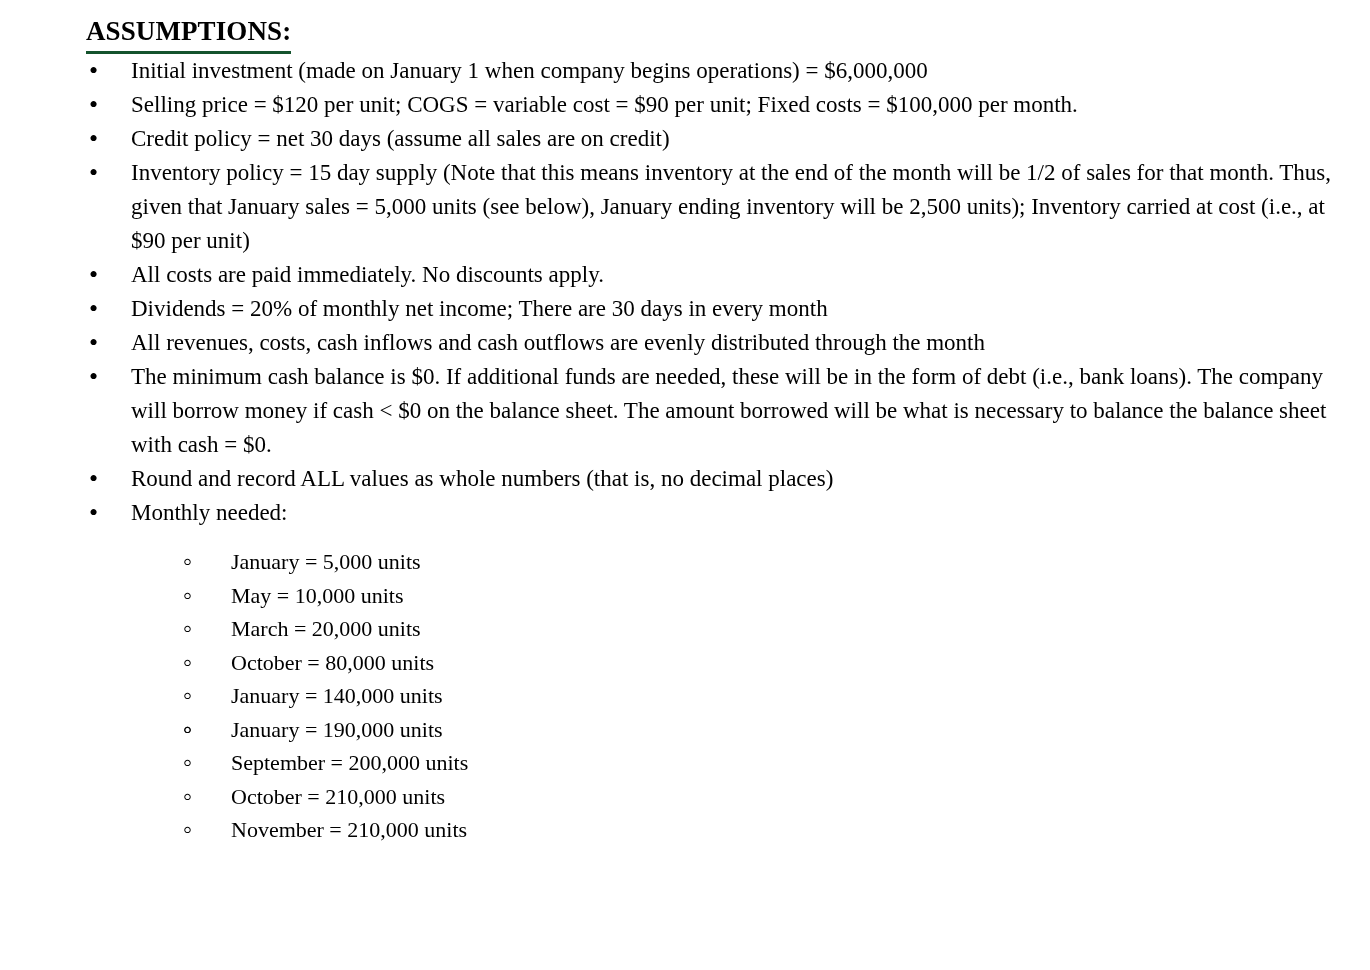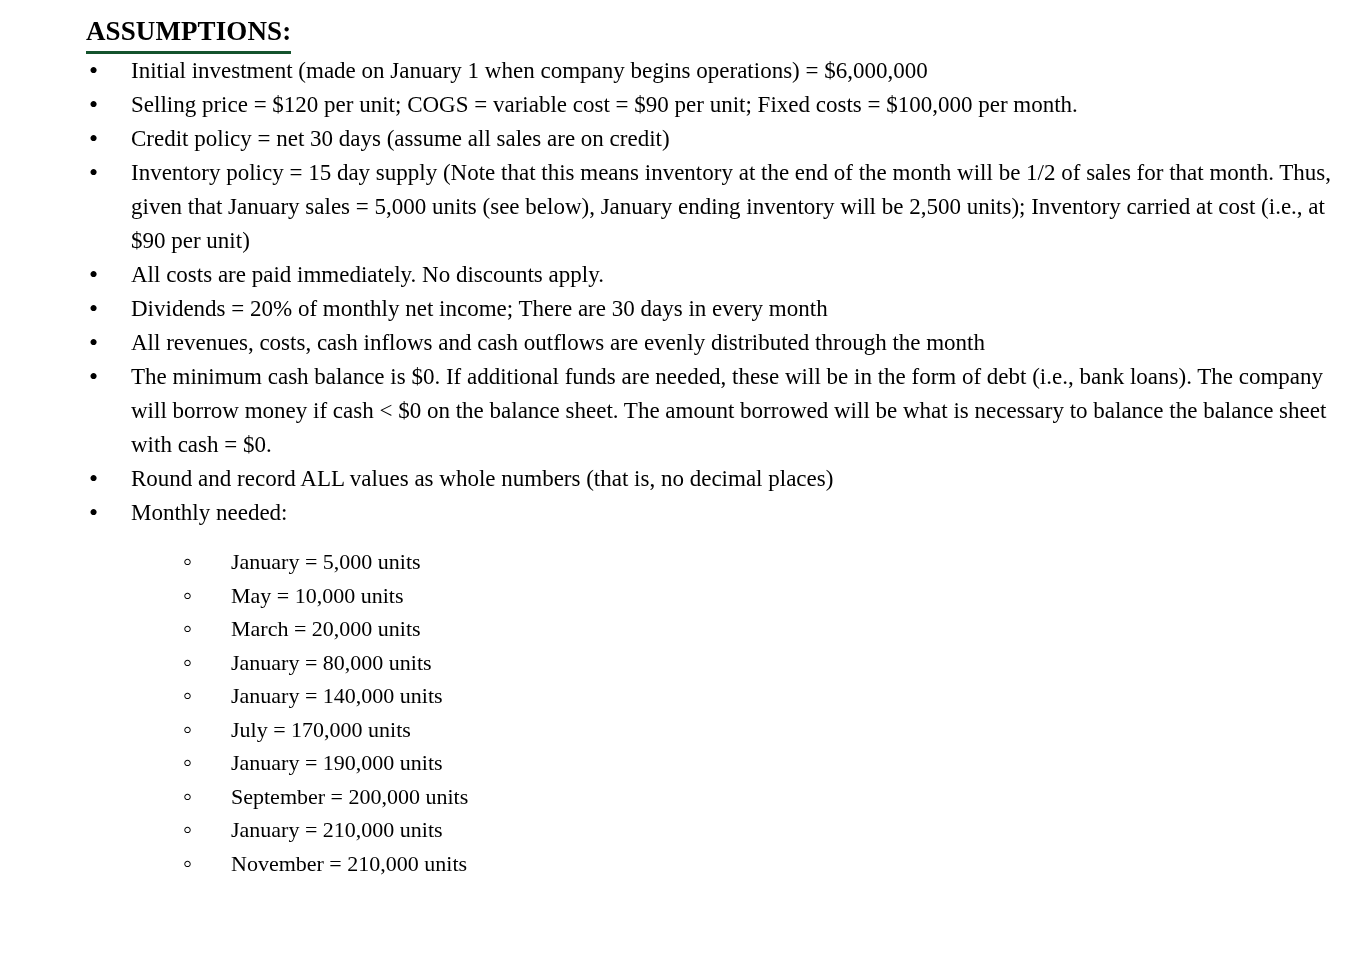--- a/index.html
+++ b/index.html
@@ -178,46 +178,45 @@
       </li>
 
       <li class="sub-item">
         <span class="marker"></span>
         <span class="sub-text">March = 20,000 units</span>
       </li>
 
 
       <li class="sub-item">
         <span class="marker"></span>
-        <span class="sub-text">January = 80,000 units</span>
+        <span class="sub-text">October = 80,000 units</span>
       </li>
 
       <li class="sub-item">
         <span class="marker"></span>
         <span class="sub-text">January = 140,000 units</span>
       </li>
 
       <li class="sub-item">
         <span class="marker"></span>
-        <span class="sub-text">July = 170,000 units</span>
       </li>
 
       <li class="sub-item">
         <span class="marker"></span>
         <span class="sub-text">January = 190,000 units</span>
       </li>
 
       <li class="sub-item">
         <span class="marker"></span>
         <span class="sub-text">September = 200,000 units</span>
       </li>
 
       <li class="sub-item">
         <span class="marker"></span>
-        <span class="sub-text">January = 210,000 units</span>
+        <span class="sub-text">October = 210,000 units</span>
       </li>
 
       <li class="sub-item">
         <span class="marker"></span>
         <span class="sub-text">November = 210,000 units</span>
       </li>
 
 
     </ul>
   </div>

